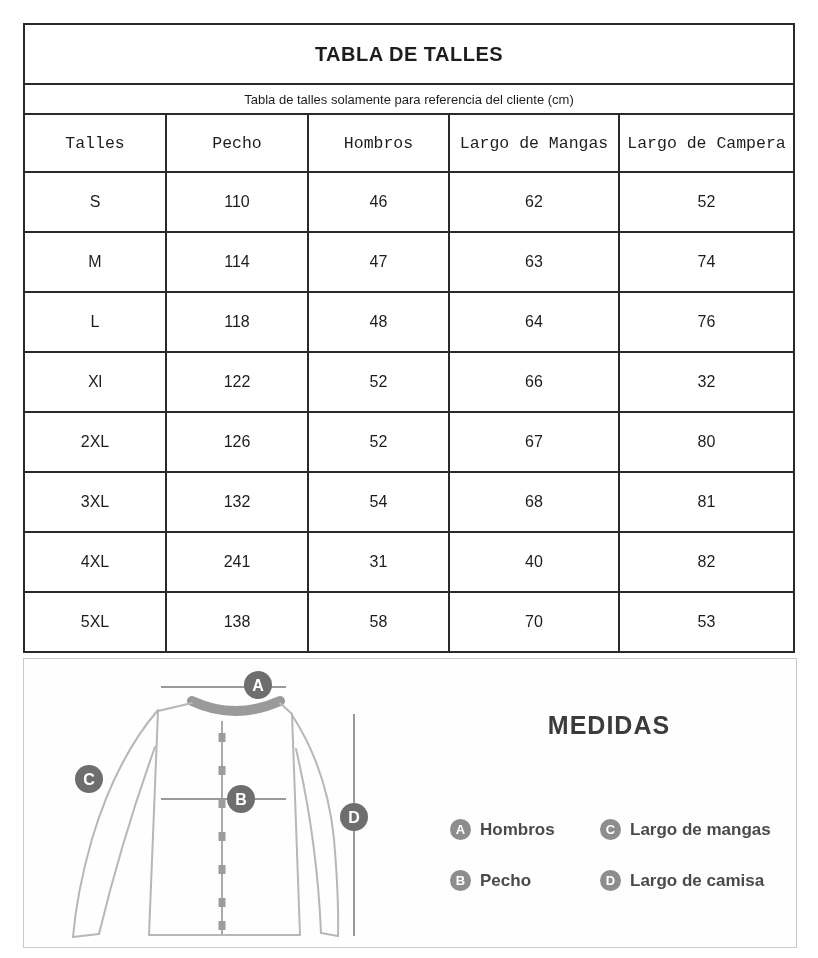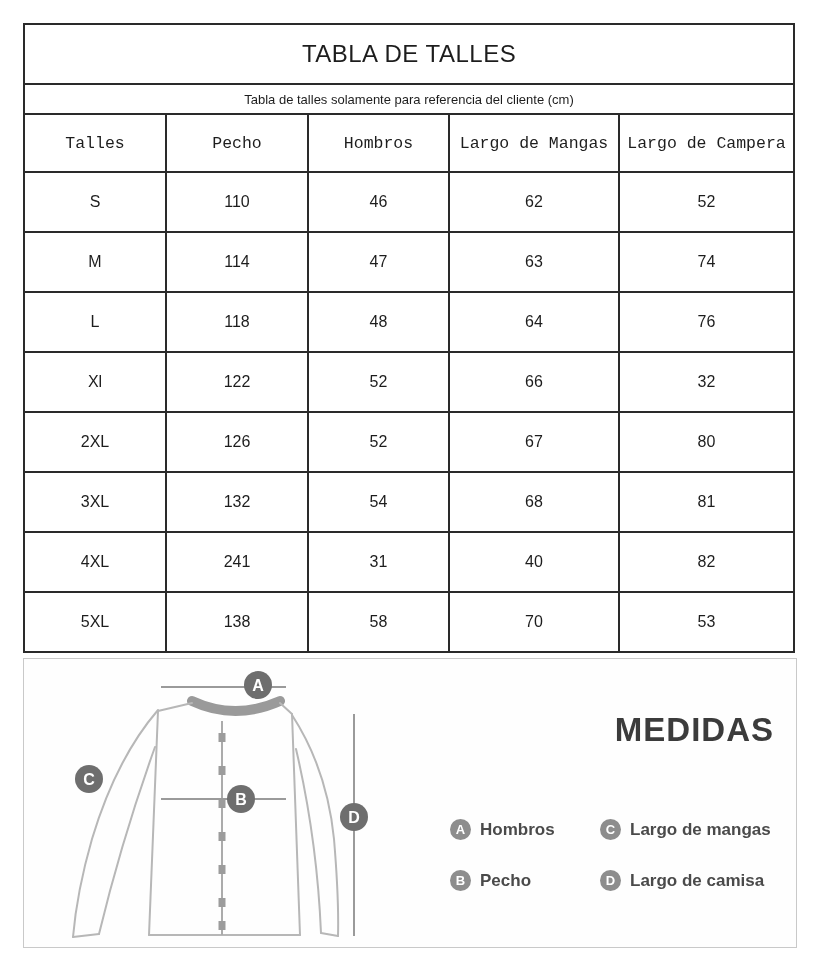--- a/index.html
+++ b/index.html
@@ -15,37 +15,37 @@
   table.size-table {
     position: absolute; left: 23px; top: 23px;
     width: 770px; border-collapse: collapse; table-layout: fixed;
   }
   table.size-table th, table.size-table td {
     border: 2px solid var(--table_border, #2a2a2a);
     text-align: center; vertical-align: middle;
     font-weight: normal; padding: 0;
     color: var(--table_text, #1d1d1d);
   }
-  tr.title-row th { height: 58px; font-size: 24px; font-weight: normal; letter-spacing: 0.5px; }
+  tr.title-row th { height: 58px; font-size: 20px; font-weight: bold; letter-spacing: 0.5px; }
   tr.subtitle-row th { height: 28px; font-size: 13px; }
   tr.header-row th { height: 56px; font-size: 16.5px; font-family: Liberation Mono, monospace; }
   tr.data-row td { height: 58px; font-size: 16px; }
 
   
   .diagram-box {
     position: absolute; left: 23px; top: 658px;
     width: 772px; height: 288px;
     border: 1px solid var(--diagram_border, #c9c9c9);
     background: #fefefe;
   }
   .diagram-box svg { position: absolute; left: 0; top: 0; }
 
   .measures-title {
     position: absolute; left: 420px; top: 52px; width: 330px;
-    text-align: right; font-size: 33px; font-weight: 600;
+    text-align: center; font-size: 25px; font-weight: 600;
     letter-spacing: 1px; color: var(--measures_title_color, #3b3b3b);
   }
   .legend {
     position: absolute; left: 426px; top: 160px;
     display: grid; grid-template-columns: 150px auto;
     row-gap: 30px; column-gap: 0;
   }
   .legend-item { display: inline-flex; align-items: center; gap: 9px; white-space: nowrap; }
   .legend-badge {
     width: 21px; height: 21px; border-radius: 50%;

